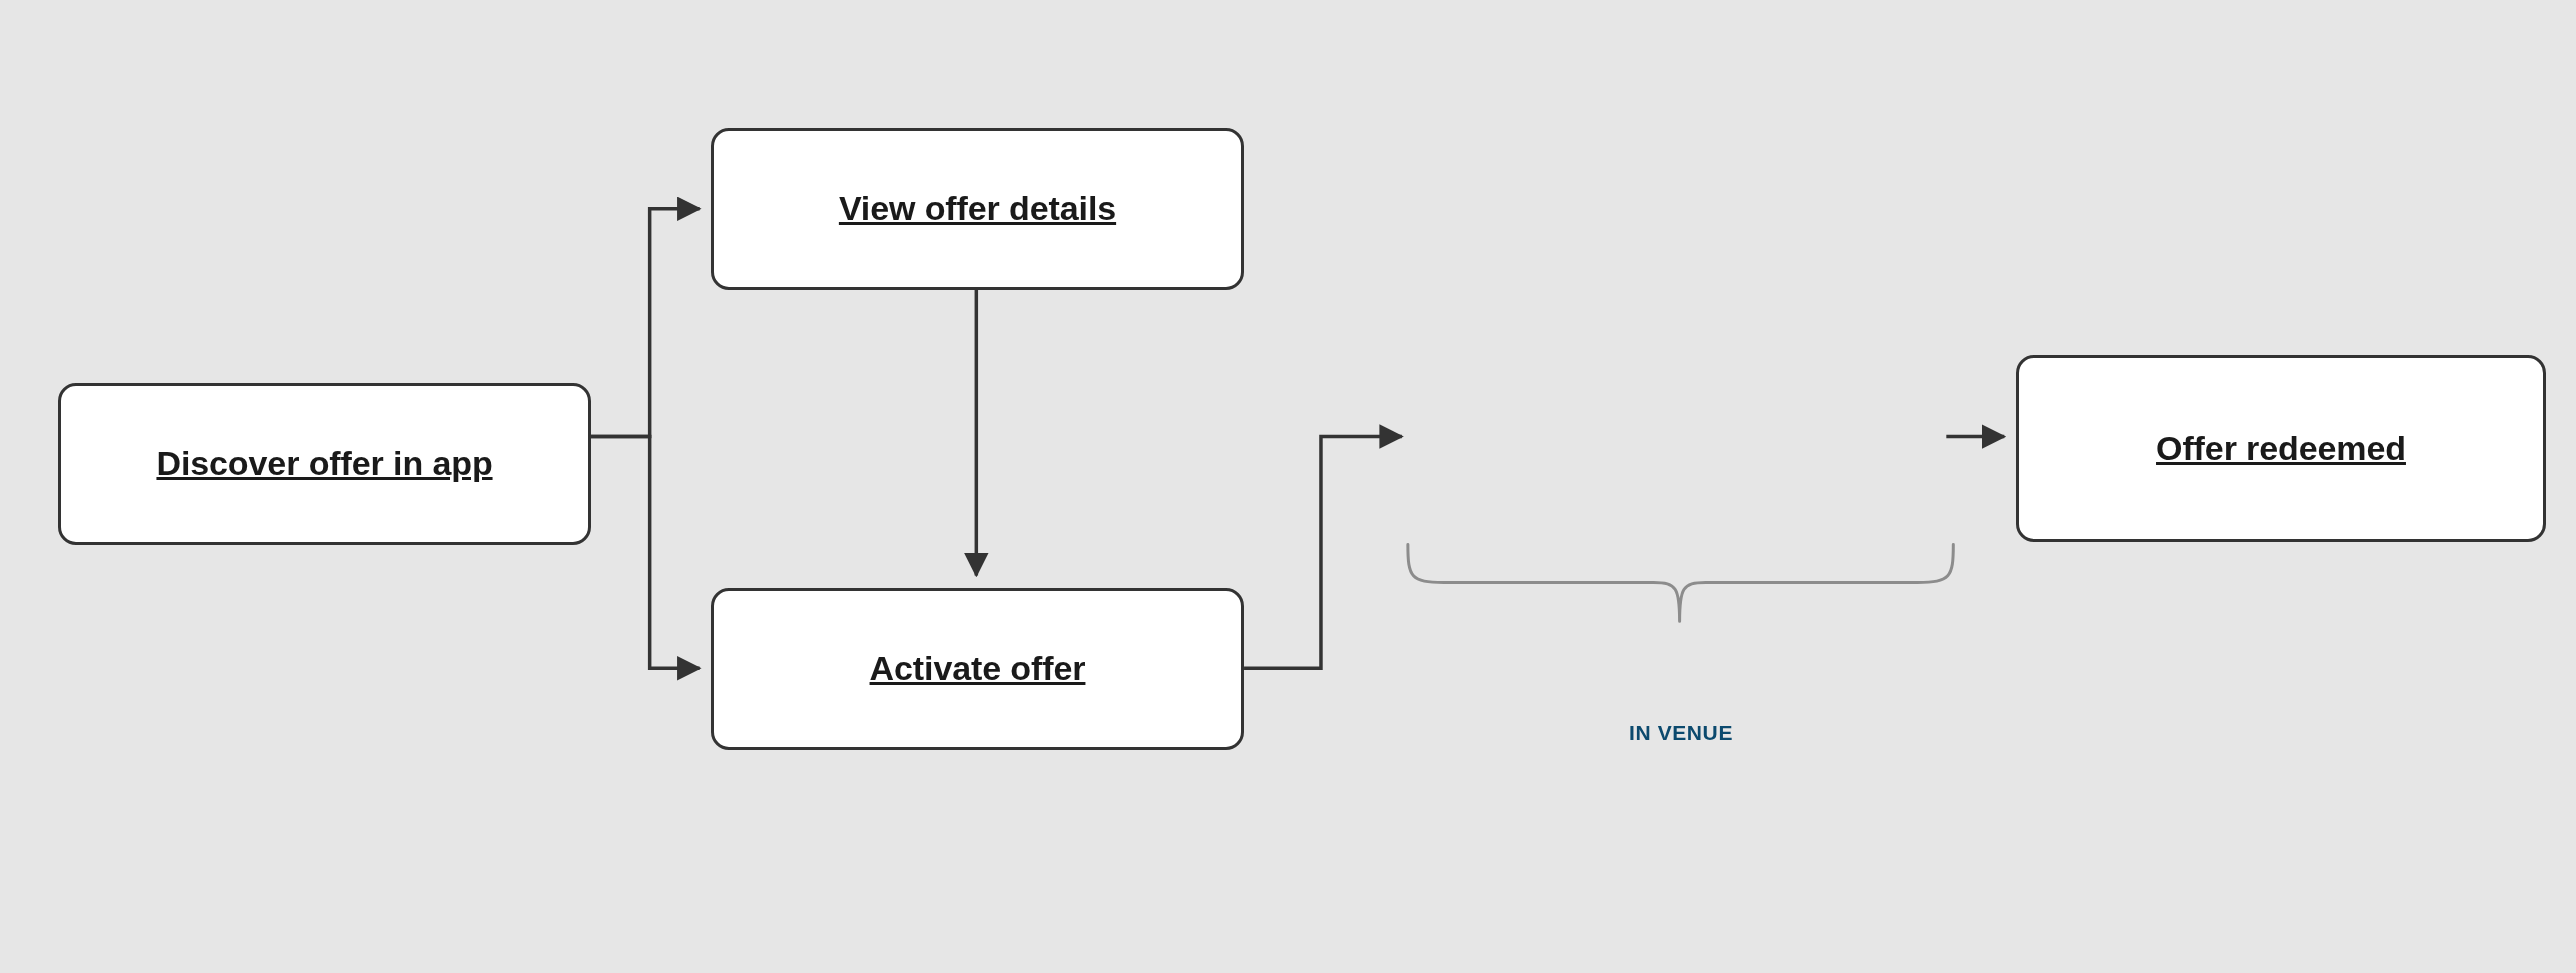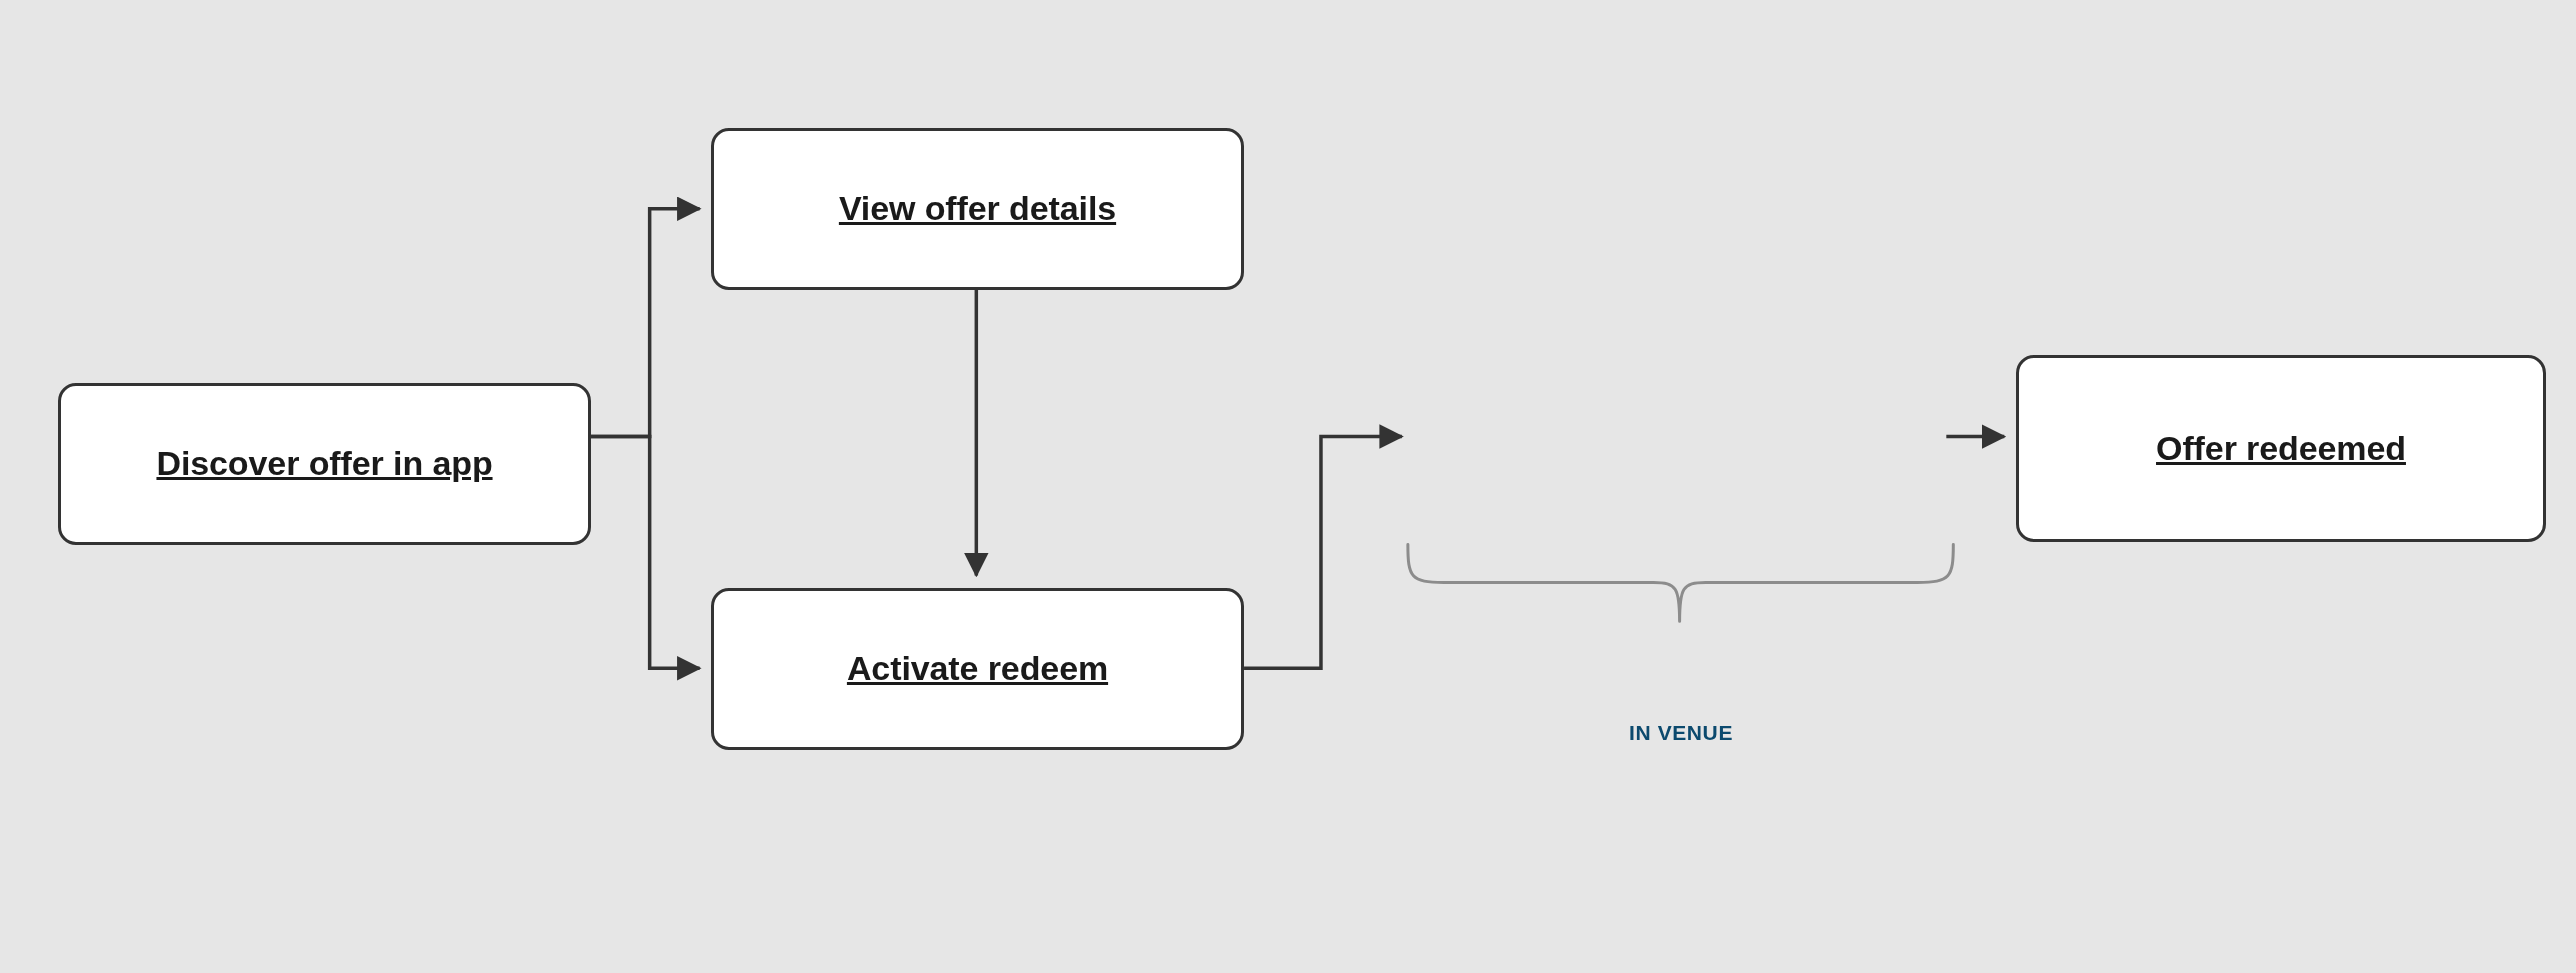--- a/index.html
+++ b/index.html
@@ -113,21 +113,21 @@
 
   <div class="node fill-yellow" id="node-discover">
     <span class="node-label">Discover offer in app</span>
   </div>
 
   <div class="node fill-yellow" id="node-view-details">
     <span class="node-label">View offer details</span>
   </div>
 
   <div class="node fill-yellow" id="node-activate">
-    <span class="node-label">Activate redeem</span>
+    <span class="node-label">Activate offer</span>
   </div>
 
 
   <div class="node fill-yellow" id="node-offer-redeemed">
     <span class="node-label">Offer redeemed</span>
   </div>
 
   <div id="group-label-in-venue">IN VENUE</div>
 
 </div>

